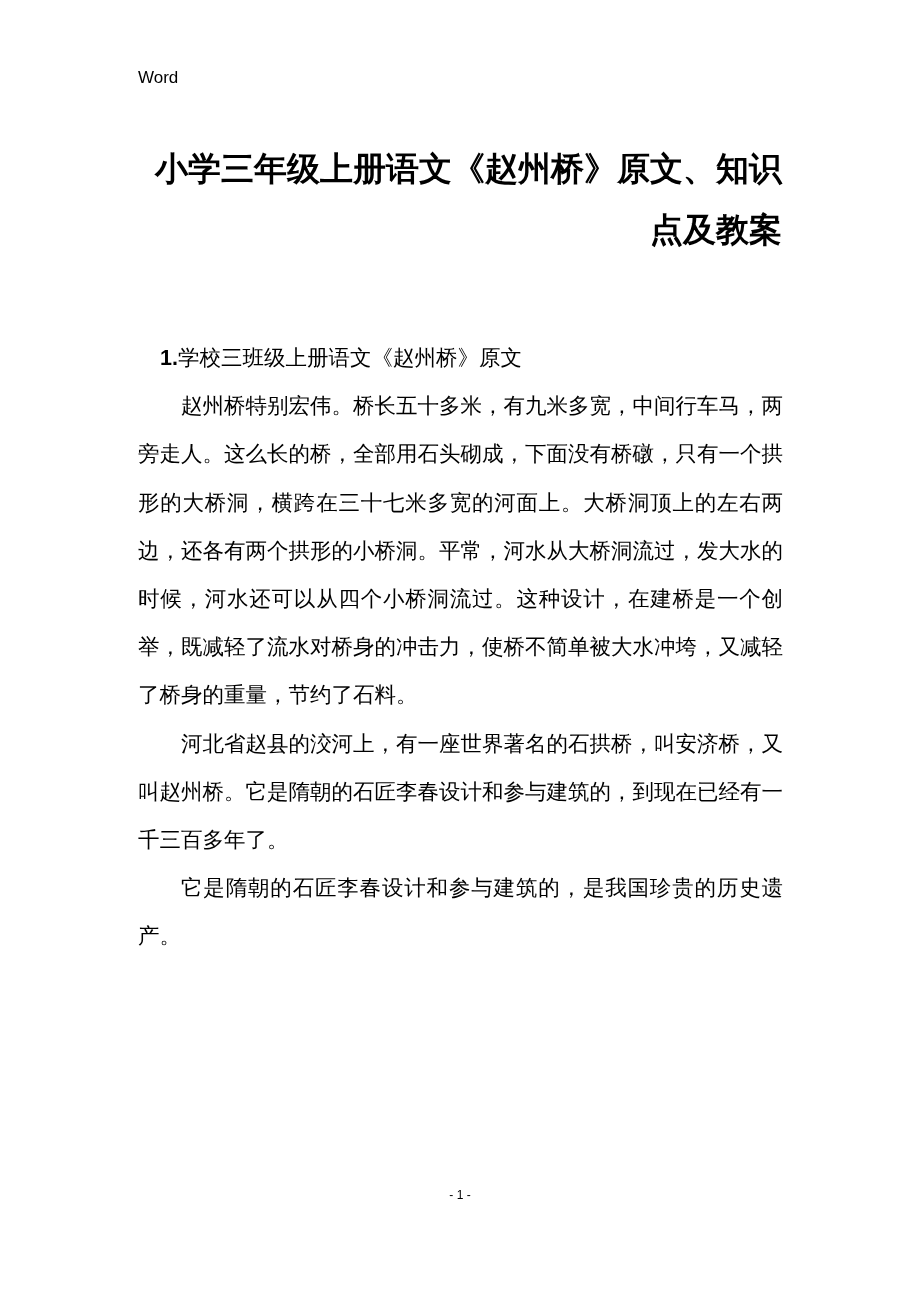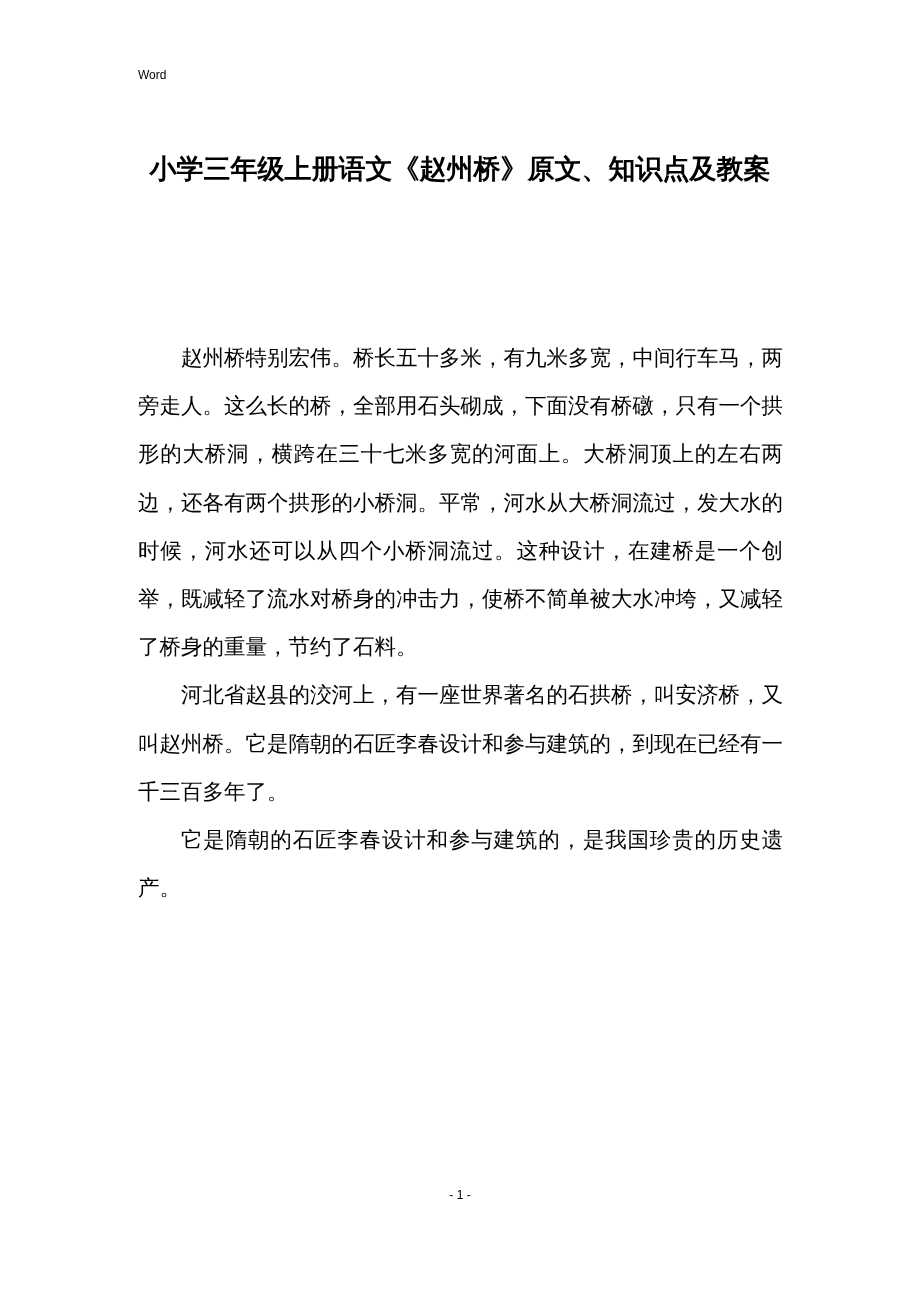--- a/index.html
+++ b/index.html
@@ -13,32 +13,32 @@
     position: relative;
     overflow: hidden;
     font-family: "DejaVu Serif", "Liberation Serif", serif;
     color: #000000;
   }
   .header-label {
     position: absolute;
     left: 138px;
     top: 68px;
     font-family: "Liberation Sans", "DejaVu Sans", sans-serif;
-    font-size: 12px;
+    font-size: 17px;
     color: #000000;
   }
   .doc-title {
     position: absolute;
     left: 138px;
     top: 138px;
     width: 644px;
-    text-align: center;
+    text-align: right;
     font-family: "DejaVu Sans", "Liberation Sans", sans-serif;
     font-weight: bold;
-    font-size: 27px;
+    font-size: 33px;
     line-height: 61px;
     letter-spacing: 0px;
   }
   .body-text {
     position: absolute;
     left: 138px;
     top: 334px;
     width: 645px;
     font-size: 21.5px;
     line-height: 48.2px;
@@ -70,18 +70,19 @@
   }
 </style>
 </head>
 <body>
 
 <div class="header-label">Word</div>
 
 <div class="doc-title">小学三年级上册语文《赵州桥》原文、知识点及教案</div>
 
 <div class="body-text">
+  <p class="section-heading"><span class="num">1.</span><span>学校三班级上册语文《赵州桥》原文</span></p>
   <p class="indent">赵州桥特别宏伟。桥长五十多米，有九米多宽，中间行车马，两旁走人。这么长的桥，全部用石头砌成，下面没有桥礅，只有一个拱形的大桥洞，横跨在三十七米多宽的河面上。大桥洞顶上的左右两边，还各有两个拱形的小桥洞。平常，河水从大桥洞流过，发大水的时候，河水还可以从四个小桥洞流过。这种设计，在建桥是一个创举，既减轻了流水对桥身的冲击力，使桥不简单被大水冲垮，又减轻了桥身的重量，节约了石料。</p>
   <p class="indent">河北省赵县的洨河上，有一座世界著名的石拱桥，叫安济桥，又叫赵州桥。它是隋朝的石匠李春设计和参与建筑的，到现在已经有一千三百多年了。</p>
   <p class="indent">它是隋朝的石匠李春设计和参与建筑的，是我国珍贵的历史遗产。</p>
 </div>
 
 <div class="page-number">- 1 -</div>
 
 </body></html>

